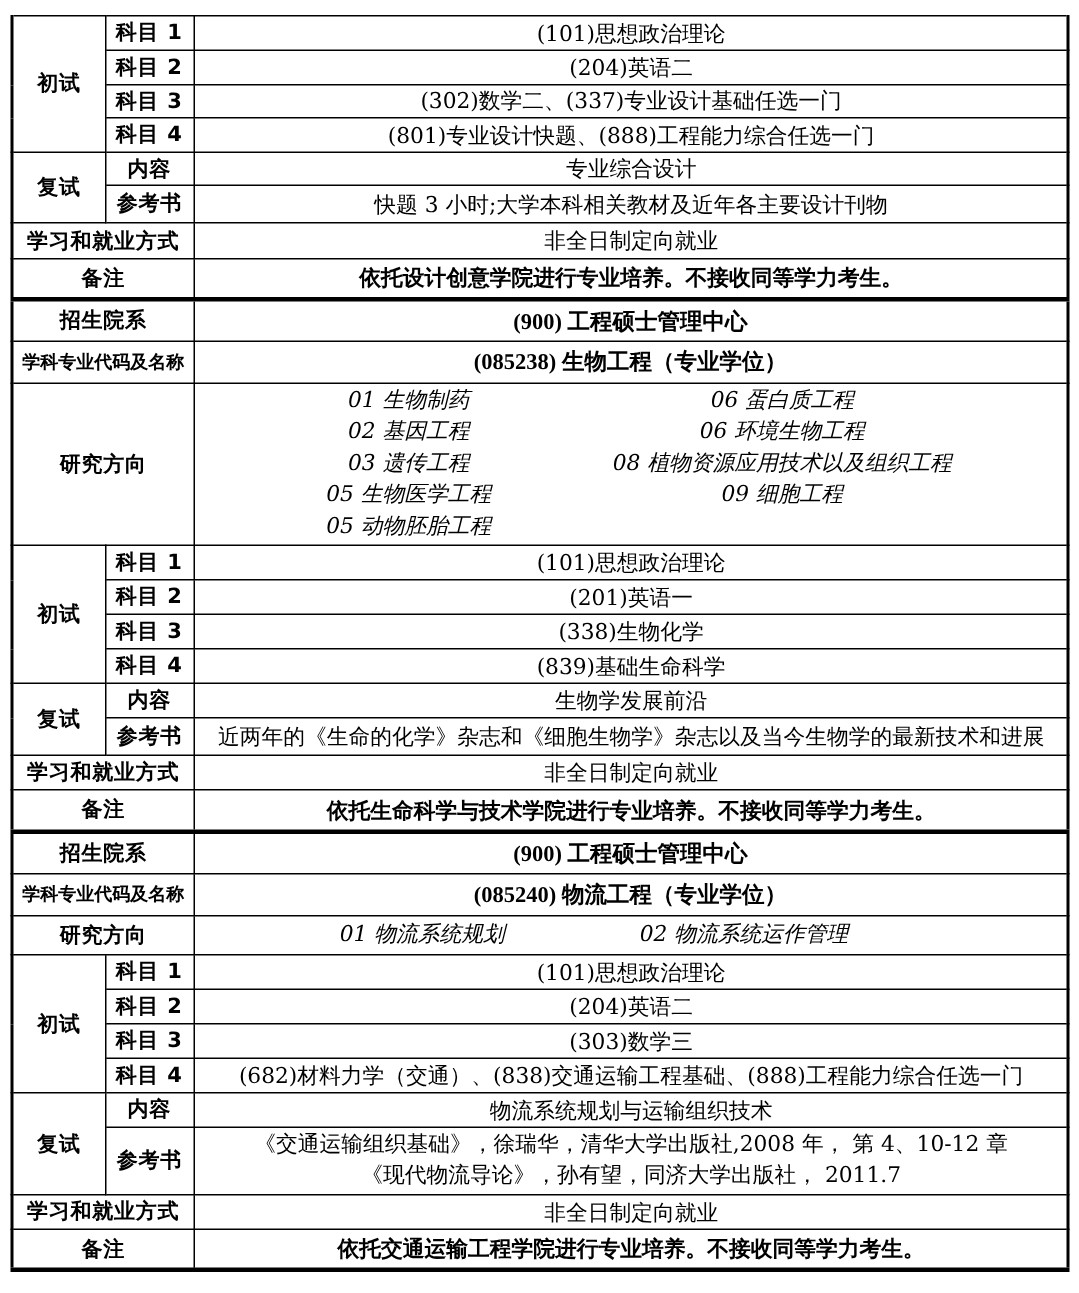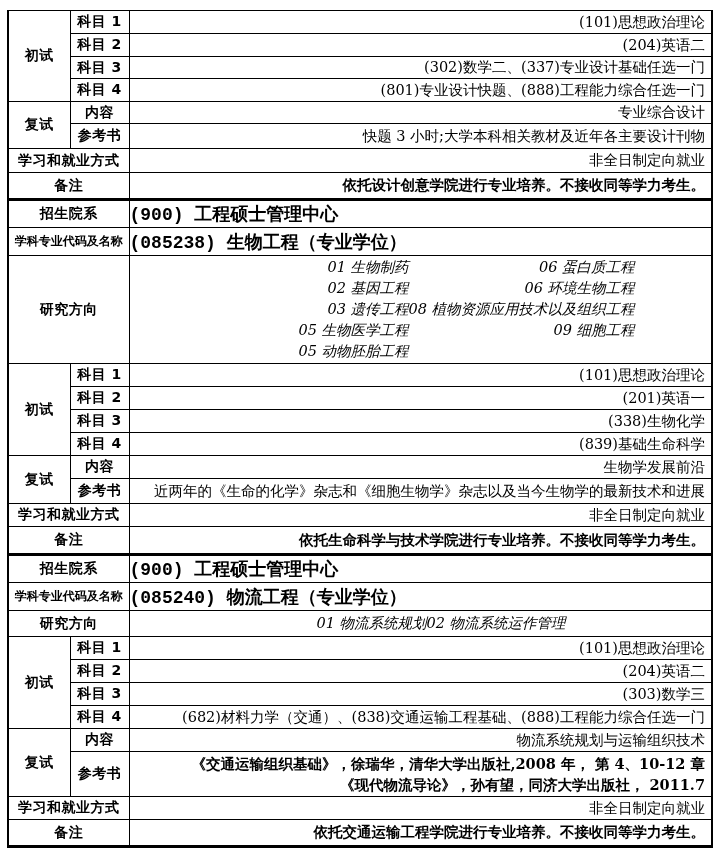--- a/index.html
+++ b/index.html
@@ -23,28 +23,28 @@
   .lbl {
     font-family: "DejaVu Sans", "Liberation Sans", sans-serif;
     font-weight: bold;
     text-align: center;
     font-size: 14px;
     letter-spacing: 0.5px;
   }
   .lbl-sm { font-size: 12px; letter-spacing: 0; font-family: Liberation Serif, serif; }
   .val {
     font-size: 14.5px;
-    text-align: right;
+    text-align: center;
     padding: 1px 6px 1px 7px;
   }
   .val-center {
-    font-family: Liberation Mono, monospace;
+    font-family: Liberation Serif, serif;
     font-weight: bold;
-    font-size: 18px;
-    text-align: left;
+    font-size: 15px;
+    text-align: center;
   }
   .val-bold {
     font-family: "DejaVu Sans", "Liberation Sans", sans-serif;
     font-weight: bold;
     font-size: 14.5px;
     margin-top: 21px;
   }
   .h23 { height: 23px; }
   .h22 { height: 22px; }
   .h25 { height: 25px; }
@@ -53,21 +53,21 @@
   .h28 { height: 28px; }
   .h26 { height: 26px; }
   .h45 { height: 45px; }
   .h106 { height: 106px; }
 
   .rd-wrap { display: flex; align-items: flex-start; }
   .rd-col { display: flex; flex-direction: column; font-style: italic; }
   .rd-col div { line-height: 21px; white-space: nowrap; }
   .rd-left-2 { width: 272px; }
   .rd-left-3 { width: 290px; }
-  .ref-line { line-height: 21px; white-space: nowrap; font-weight: bold; }
+  .ref-line { line-height: 21px; white-space: nowrap; }
 </style>
 </head>
 <body>
 
 <div class="sheet">
   <table class="grid">
     <colgroup>
         <col style="width:62px">
         <col style="width:59px">
         <col>

